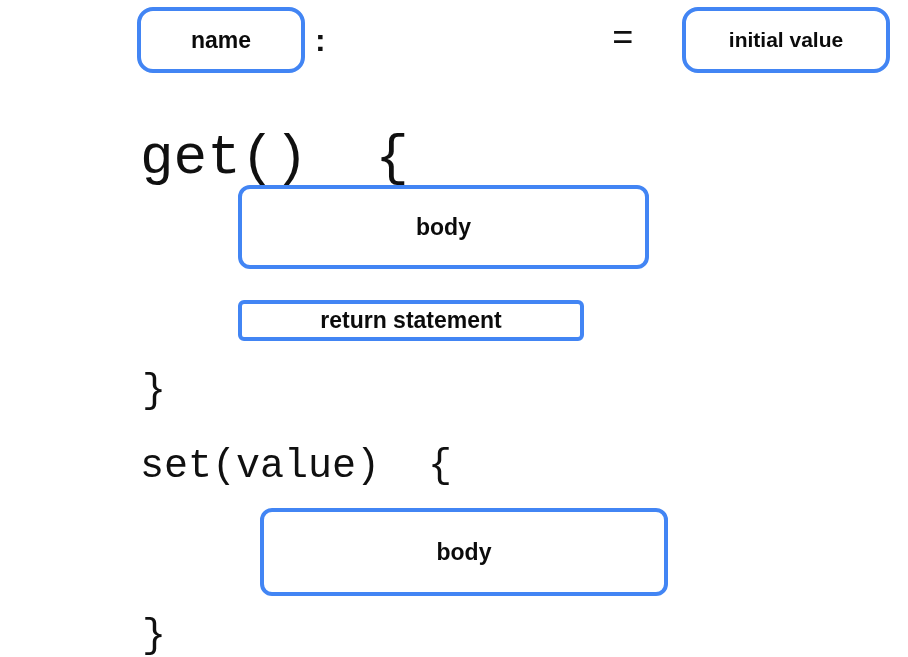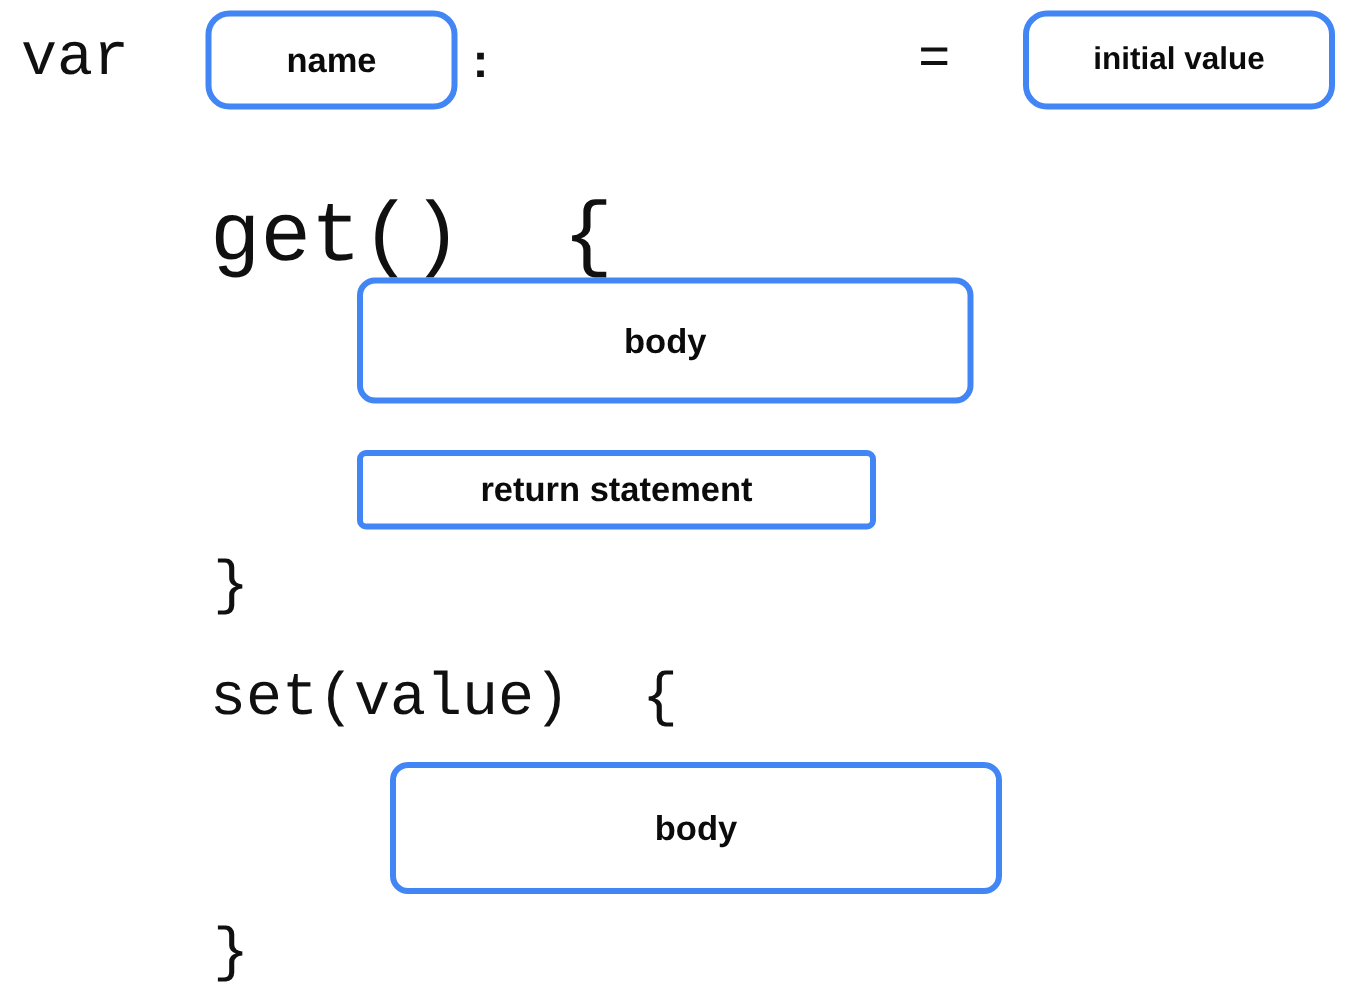--- a/index.html
+++ b/index.html
@@ -66,36 +66,35 @@
   }
   .slot.pill   { border-radius: 16px; }
   .slot.rect   { border-radius: 12px; }
   .slot.sharp  { border-radius: 6px;  }
 </style>
 </head>
 <body>
 
 <div id="canvas">
 
-  <div class="code" style="left:14px; top:20px; font-size:40px;">var</div>
 
   <div class="slot pill" style="left:137px; top:7px; width:168px; height:66px; font-size:23px;">name</div>
 
   <div class="op-bold" style="left:315px; top:24px; font-size:32px;">:</div>
 
 
   <div class="op-mono" style="left:612px; top:22px; font-size:36px;">=</div>
 
   <div class="slot pill" style="left:682px; top:7px; width:208px; height:66px; font-size:21px;">initial value</div>
 
   <div class="code" style="left:140px; top:130px; font-size:56px;">get()  {</div>
 
   <div class="slot rect" style="left:238px; top:185px; width:411px; height:84px; font-size:23px;">body</div>
 
-  <div class="slot sharp" style="left:238px; top:300px; width:346px; height:53px; font-size:23px;">return statement</div>
+  <div class="slot sharp" style="left:238px; top:300px; width:346px; height:41px; font-size:23px;">return statement</div>
 
   <div class="code" style="left:142px; top:372px; font-size:40px;">}</div>
 
   <div class="code" style="left:140px; top:447px; font-size:40px;">set(value)  {</div>
 
   <div class="slot rect" style="left:260px; top:508px; width:408px; height:88px; font-size:23px;">body</div>
 
   <div class="code" style="left:142px; top:617px; font-size:40px;">}</div>
 
 </div>

